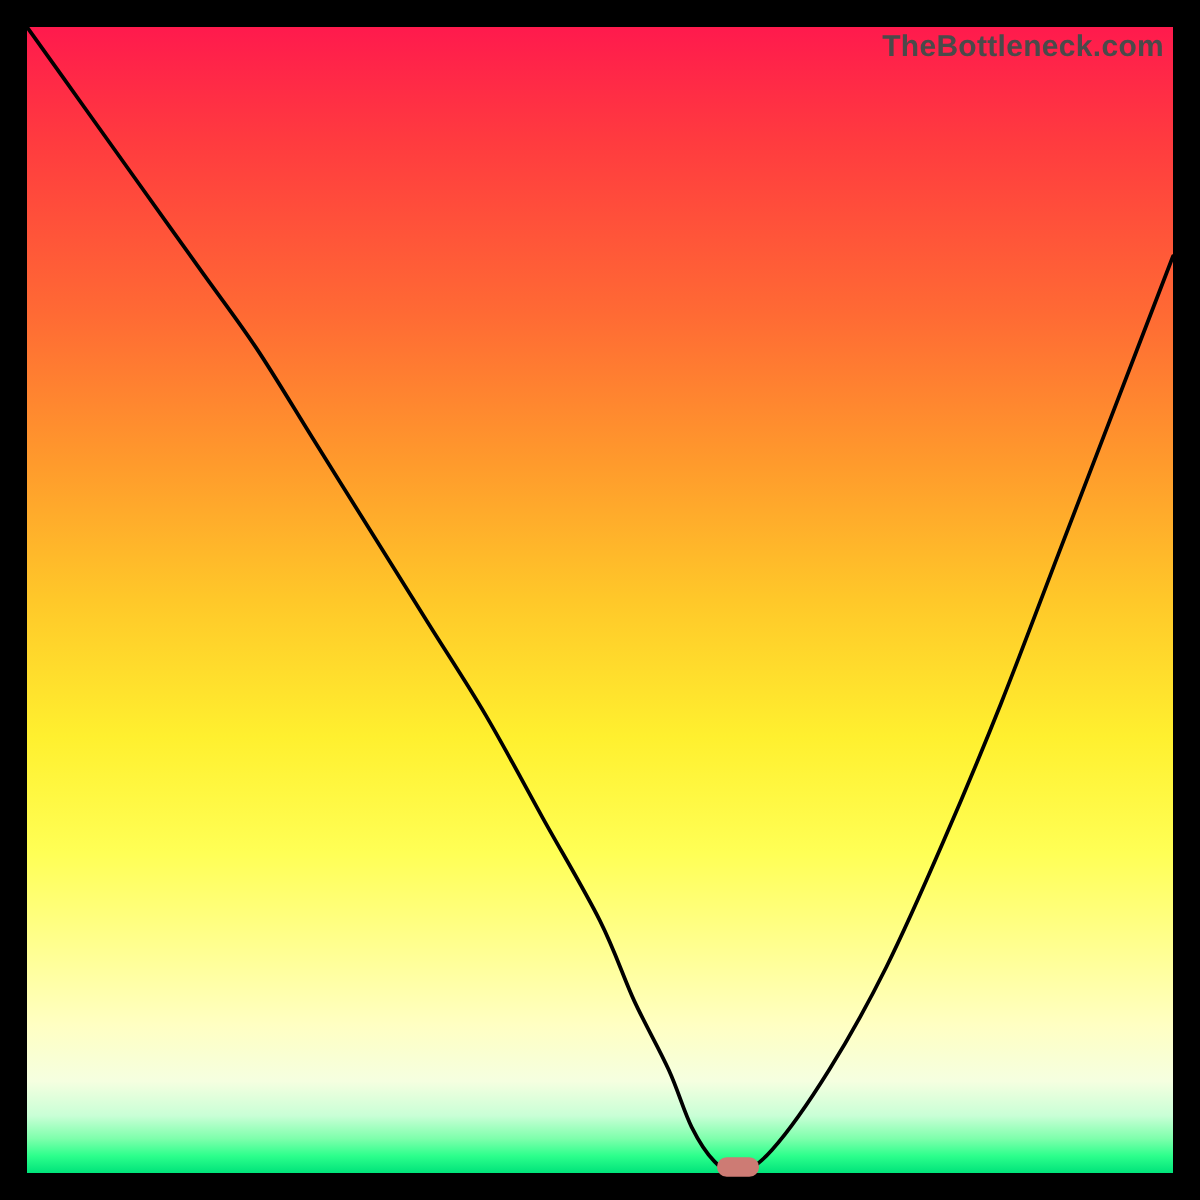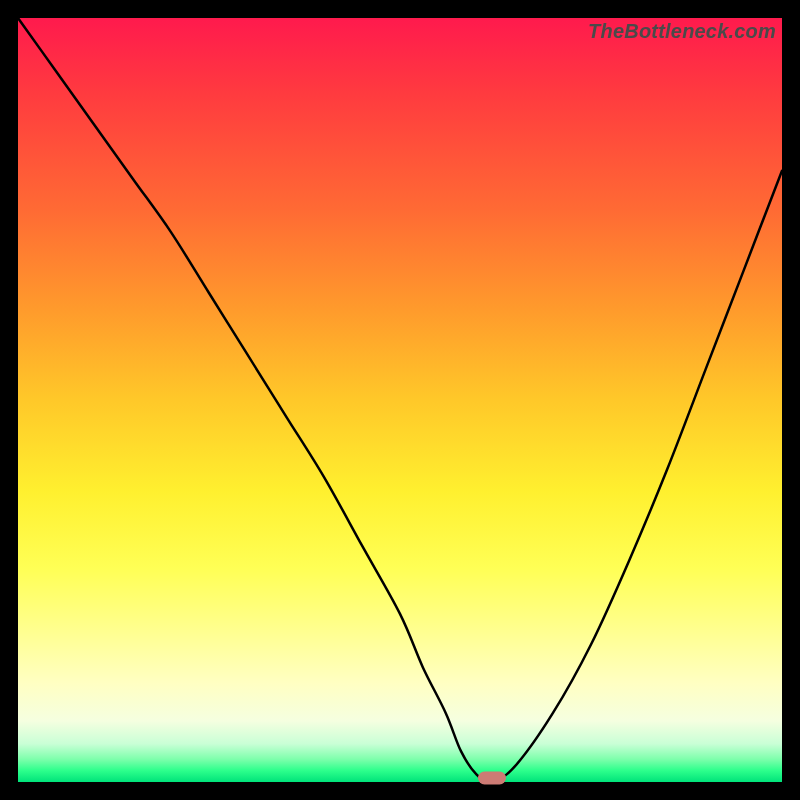--- a/index.html
+++ b/index.html
@@ -11,21 +11,20 @@
     overflow: hidden;
     font-family: Arial, Helvetica, sans-serif;
   }
   .frame {
     position: absolute;
     left: 0;
     top: 0;
     width: 800px;
     height: 800px;
     background: #000;
-    font-style: italic;
   }
   .plot {
     position: absolute;
     left: 18px;
     top: 18px;
     width: 764px;
     height: 764px;
     background: linear-gradient(to bottom,
       #ff1a4d 0%,
       #ff3b3f 10%,

